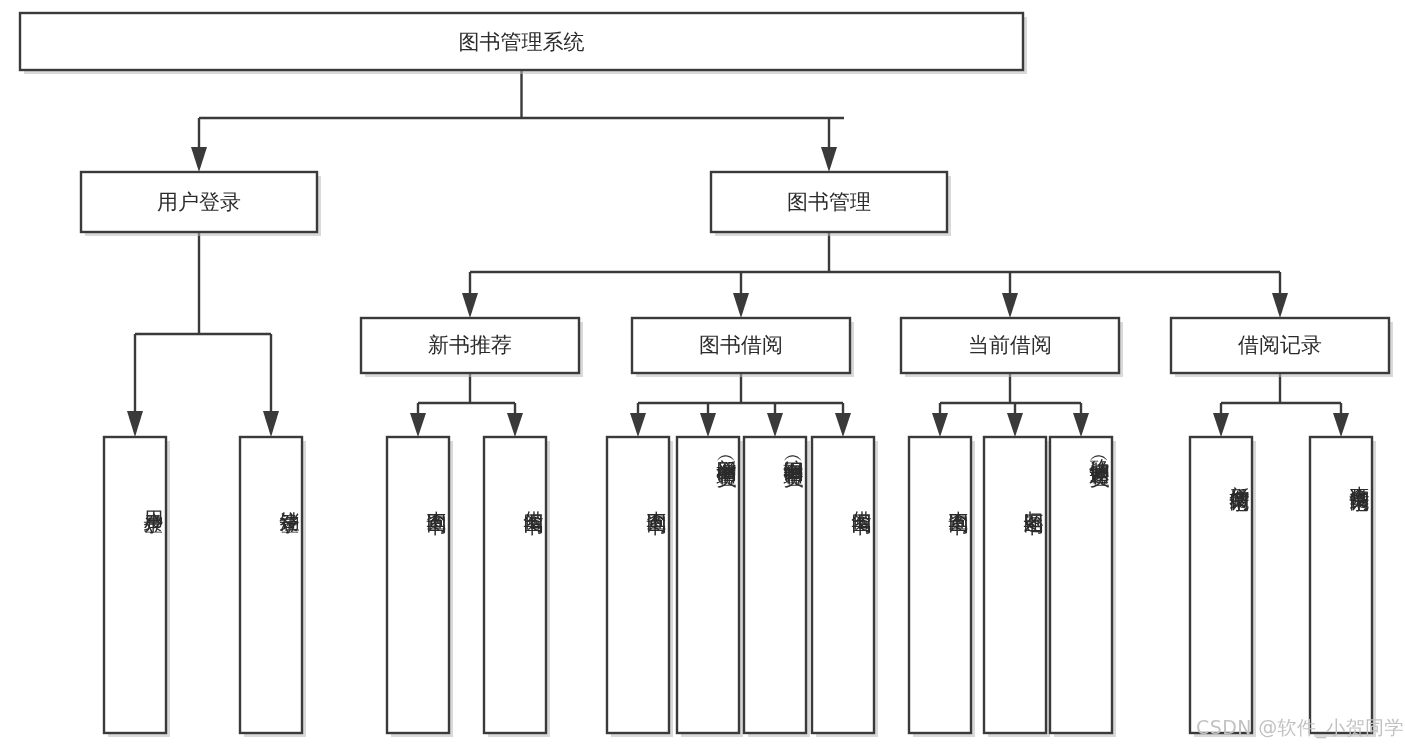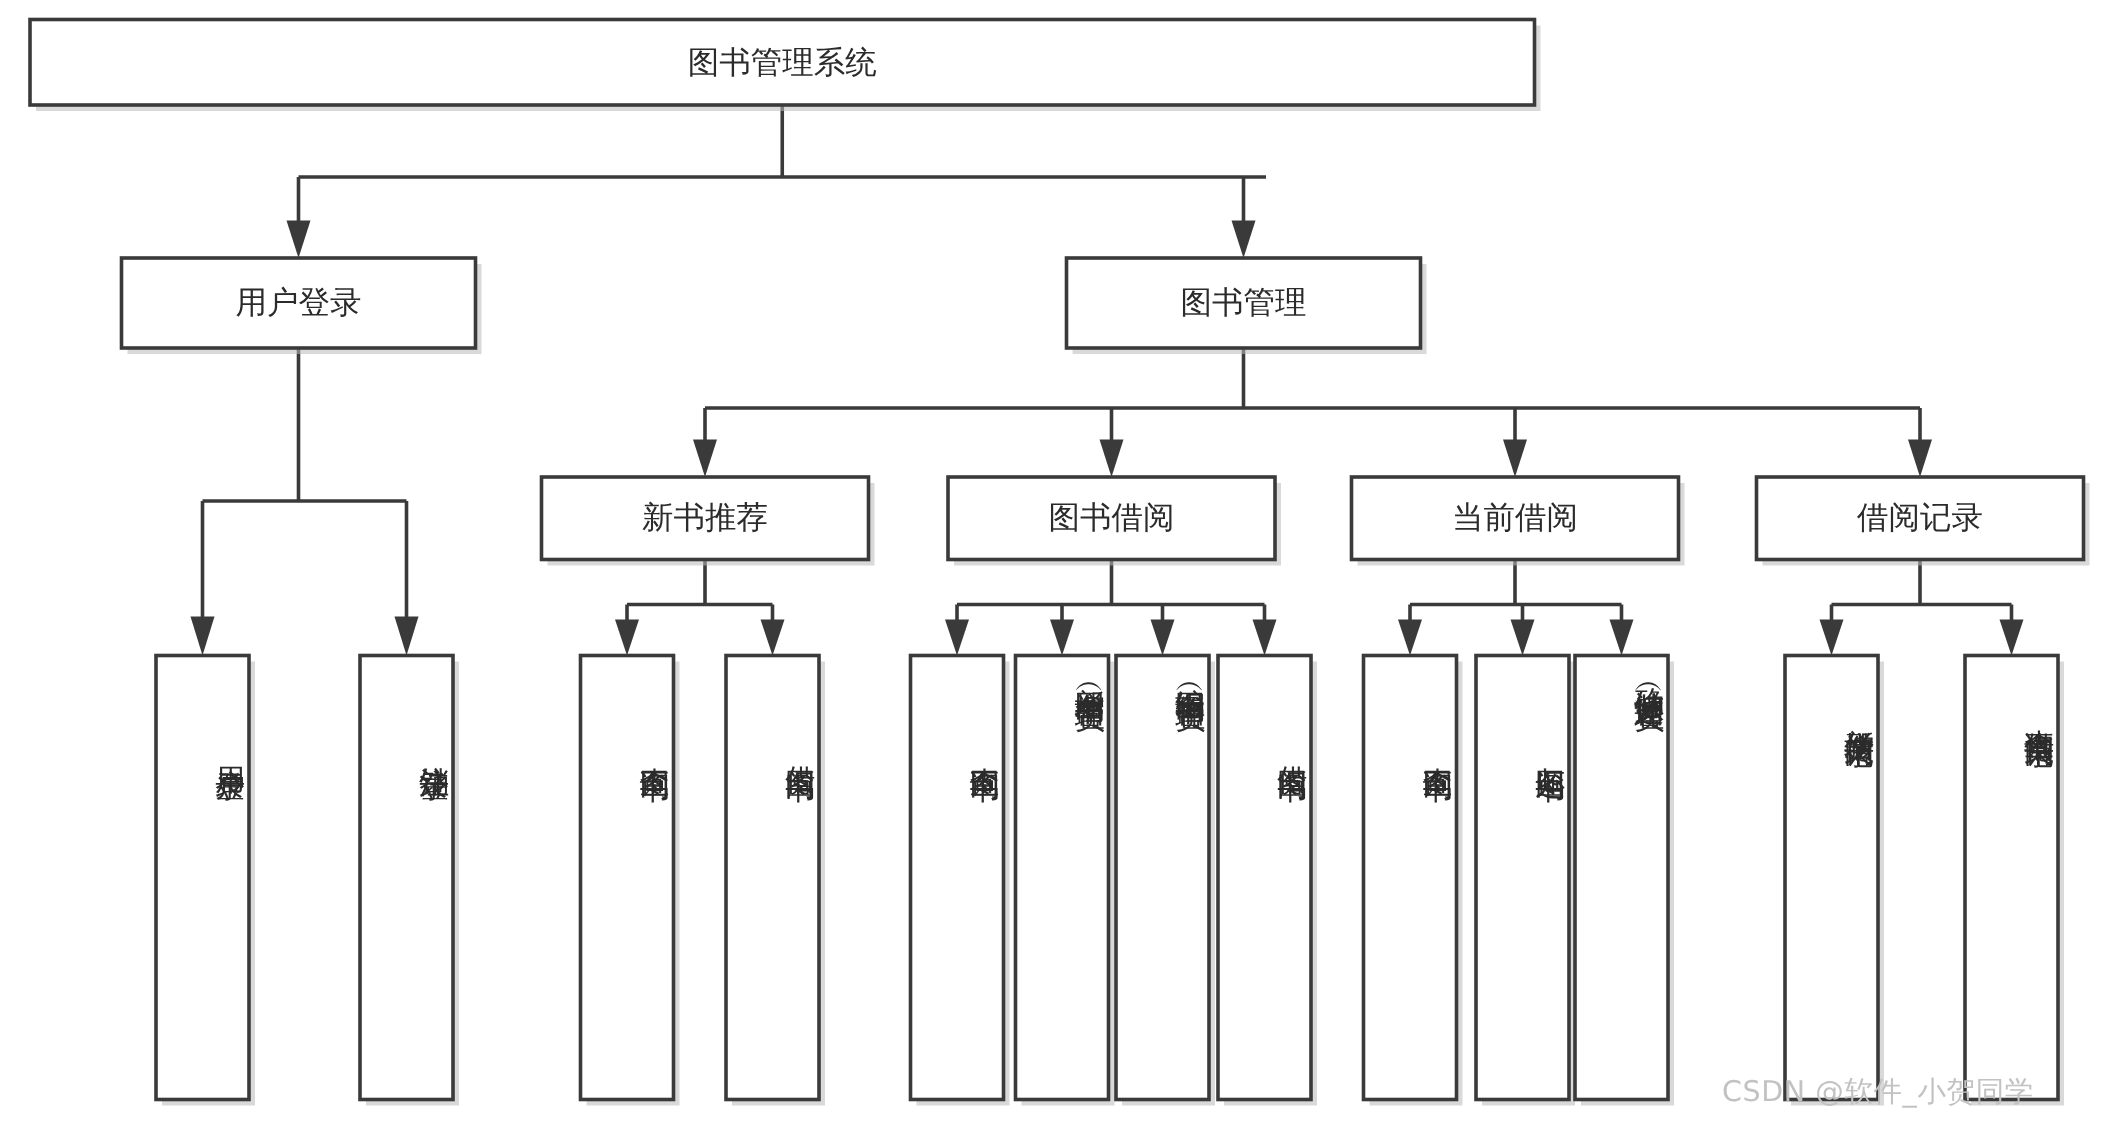--- a/index.html
+++ b/index.html
@@ -246,15 +246,15 @@
   <div class="node-label-v" style="left:609px; top:495px; width:58px; height:230px;">查询图书</div>
   <div class="node-label-v" style="left:679px; top:443px; width:58px; height:290px;">新增图书（管理员）</div>
   <div class="node-label-v" style="left:746px; top:443px; width:58px; height:290px;">编辑图书（管理员）</div>
   <div class="node-label-v" style="left:814px; top:495px; width:58px; height:230px;">借阅图书</div>
   <div class="node-label-v" style="left:911px; top:495px; width:58px; height:230px;">查询图书</div>
   <div class="node-label-v" style="left:986px; top:495px; width:58px; height:230px;">归还图书</div>
   <div class="node-label-v" style="left:1052px; top:443px; width:58px; height:290px;">确认归还（管理员）</div>
   <div class="node-label-v" style="left:1192px; top:470px; width:58px; height:260px;">新增借阅记录</div>
   <div class="node-label-v" style="left:1312px; top:470px; width:58px; height:260px;">查询借阅记录</div>
 
-  <div class="watermark" style="left:1148px; top:715px;">CSDN @软件_小贺同学</div>
+  <div class="watermark" style="left:1196px; top:715px;">CSDN @软件_小贺同学</div>
 
 </div>
 
 </body></html>

